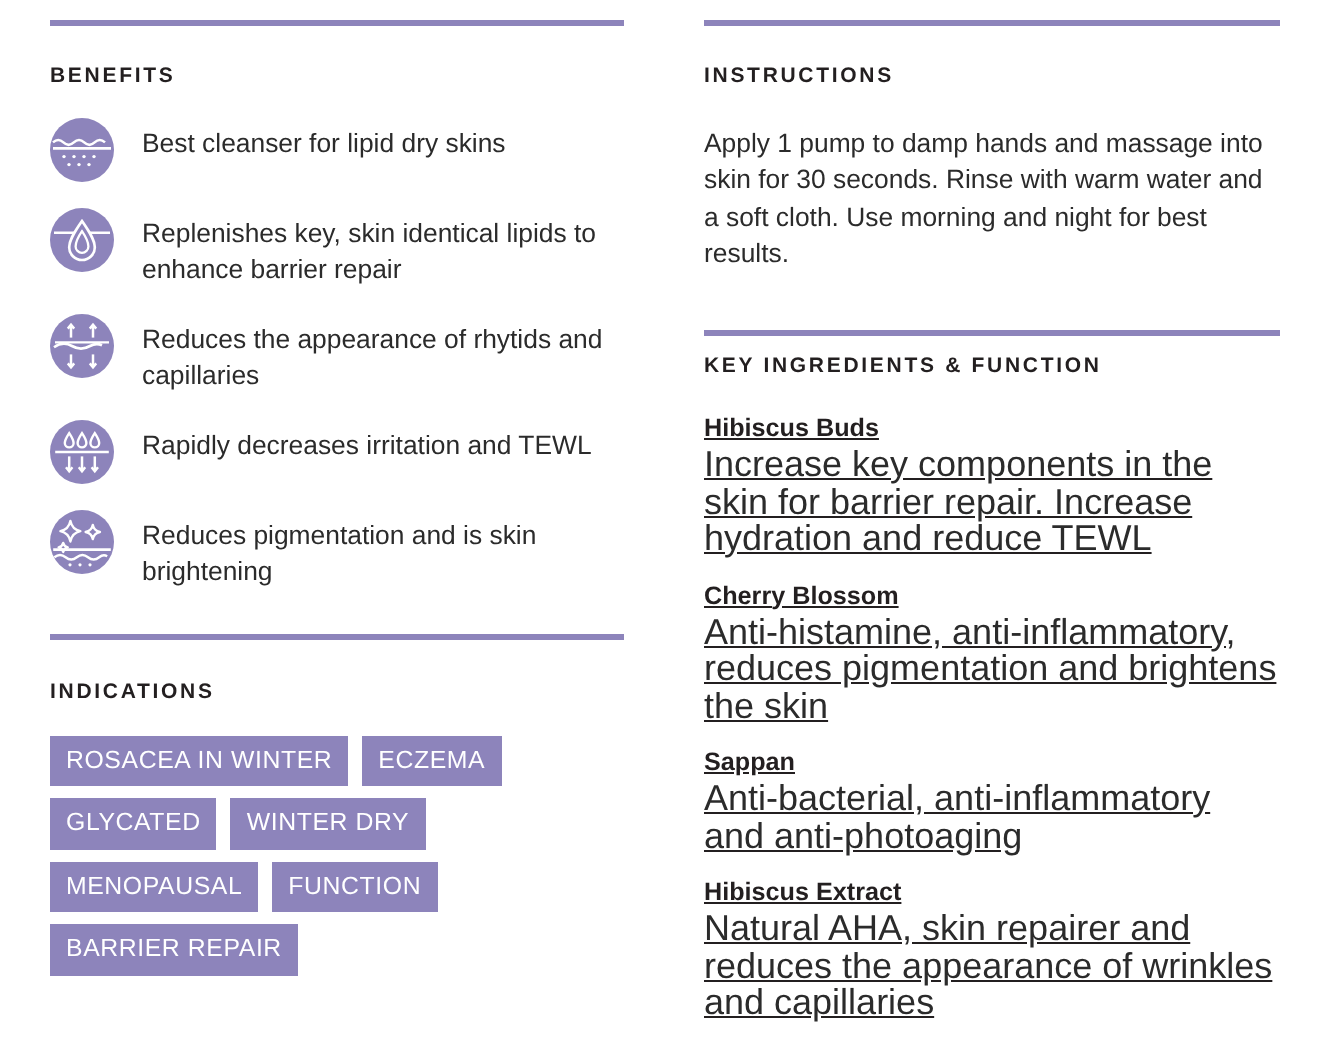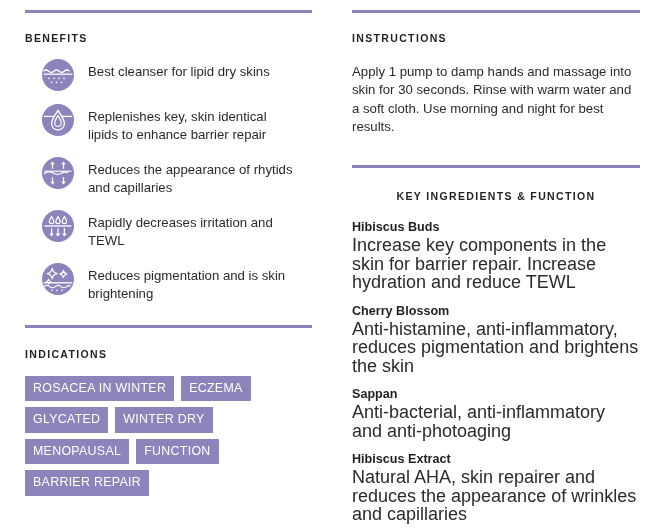--- a/index.html
+++ b/index.html
@@ -42,21 +42,21 @@
     font-size: 10.5px;
     font-weight: bold;
     letter-spacing: 1.35px;
     text-transform: uppercase;
     color: #231f20;
     line-height: 1;
   }
 
   
   .benefit-list {
-    margin: 17px;
+    margin: 0;
     padding: 0;
     list-style: none;
   }
   .benefit {
     display: flex;
     align-items: flex-start;
     margin-bottom: 12px;
   }
   .benefit-icon {
     flex: 0 0 32px;
@@ -93,21 +93,21 @@
     font-family: "Liberation Sans Narrow", "Liberation Sans", sans-serif;
     transform-origin: left center;
   }
 
   
   .body-text {
     font-size: 13.2px;
     line-height: 18.5px;
     color: #2b2b2b;
   }
-  .ingredient { margin-bottom: 11px; }
+  .ingredient { margin-bottom: 11px; text-decoration: underline; }
   .ingredient-name {
     font-size: 12.6px;
     font-weight: bold;
     line-height: 16px;
     color: #231f20;
     margin-bottom: 1px;
   }
   .ingredient-desc {
     font-size: 18px;
     line-height: 18.5px;
@@ -245,21 +245,21 @@
   <div class="col col-right">
 
     <div class="rule rule-right" style="margin-top:10px;"></div>
 
     <div class="section-head" style="margin-top:20px;">INSTRUCTIONS</div>
 
     <div class="body-text" style="margin-top:19px;">Apply 1 pump to damp hands and massage into skin for 30 seconds. Rinse with warm water and a soft cloth. Use morning and night for best results.</div>
 
     <div class="rule rule-right" style="margin-top:28px;"></div>
 
-    <div class="section-head" style="margin-top:23px;text-align:center;">KEY INGREDIENTS &amp; FUNCTION</div>
+    <div class="section-head" style="margin-top:10px;">KEY INGREDIENTS &amp; FUNCTION</div>
 
     <div style="margin-top:18px;">
 
       <div class="ingredient">
         <div class="ingredient-name">Hibiscus Buds</div>
         <div class="ingredient-desc">Increase key components in the skin for barrier repair. Increase hydration and reduce TEWL</div>
       </div>
 
       <div class="ingredient">
         <div class="ingredient-name">Cherry Blossom</div>

